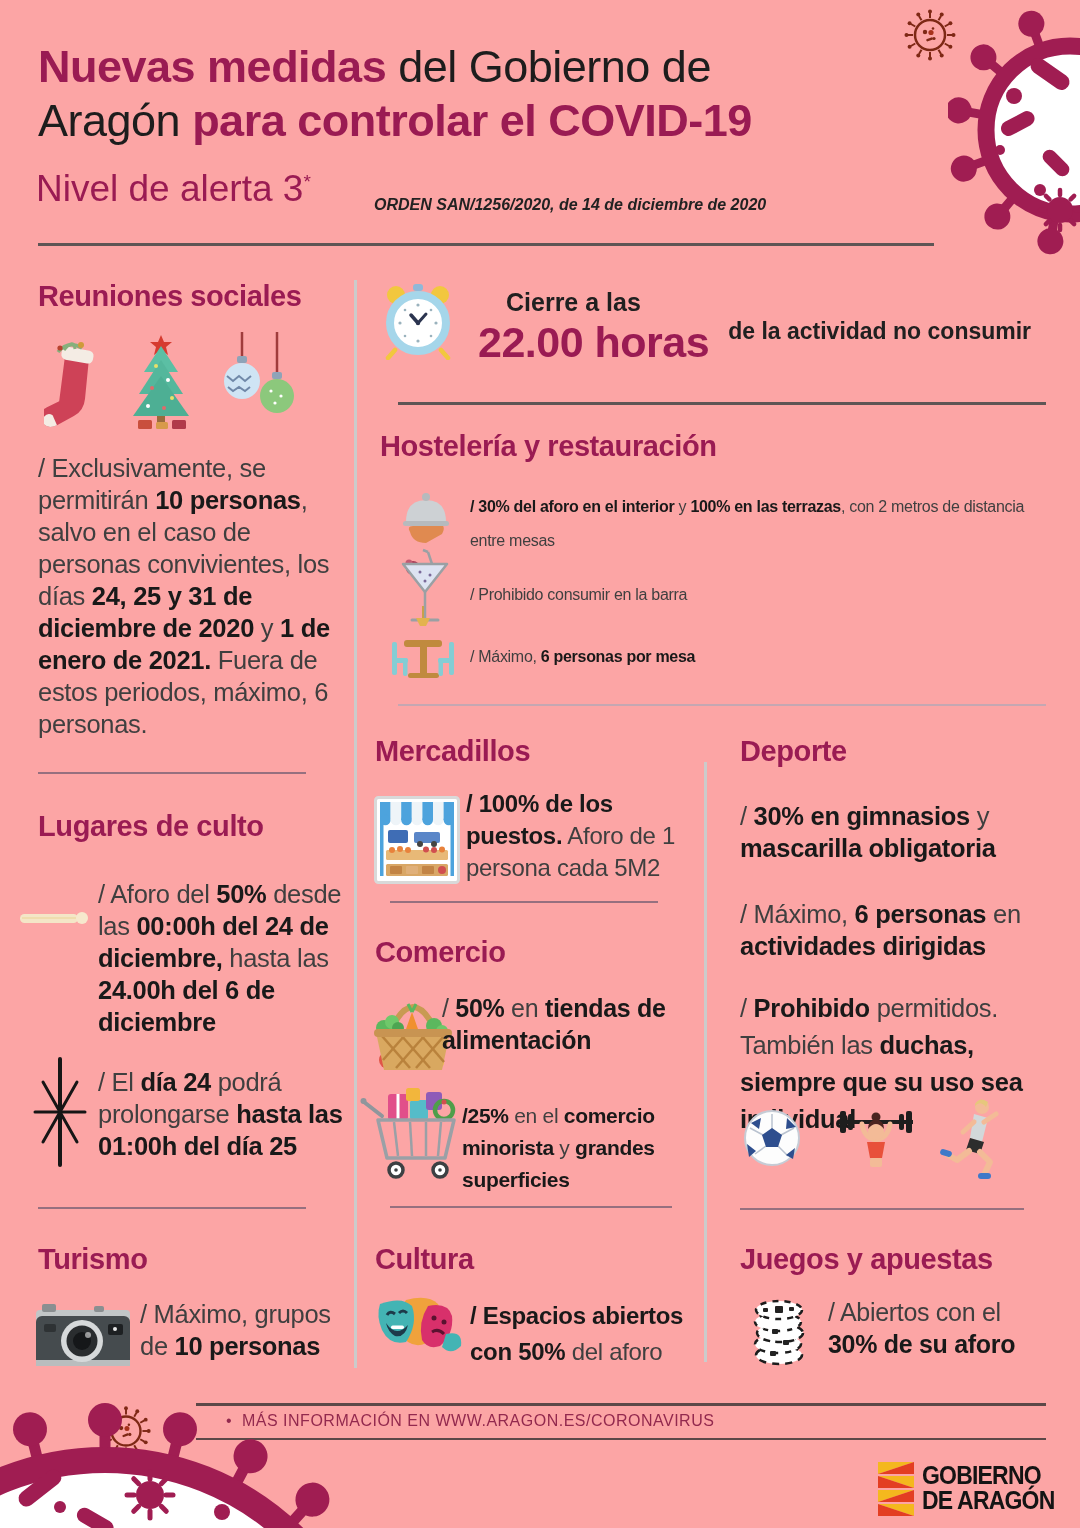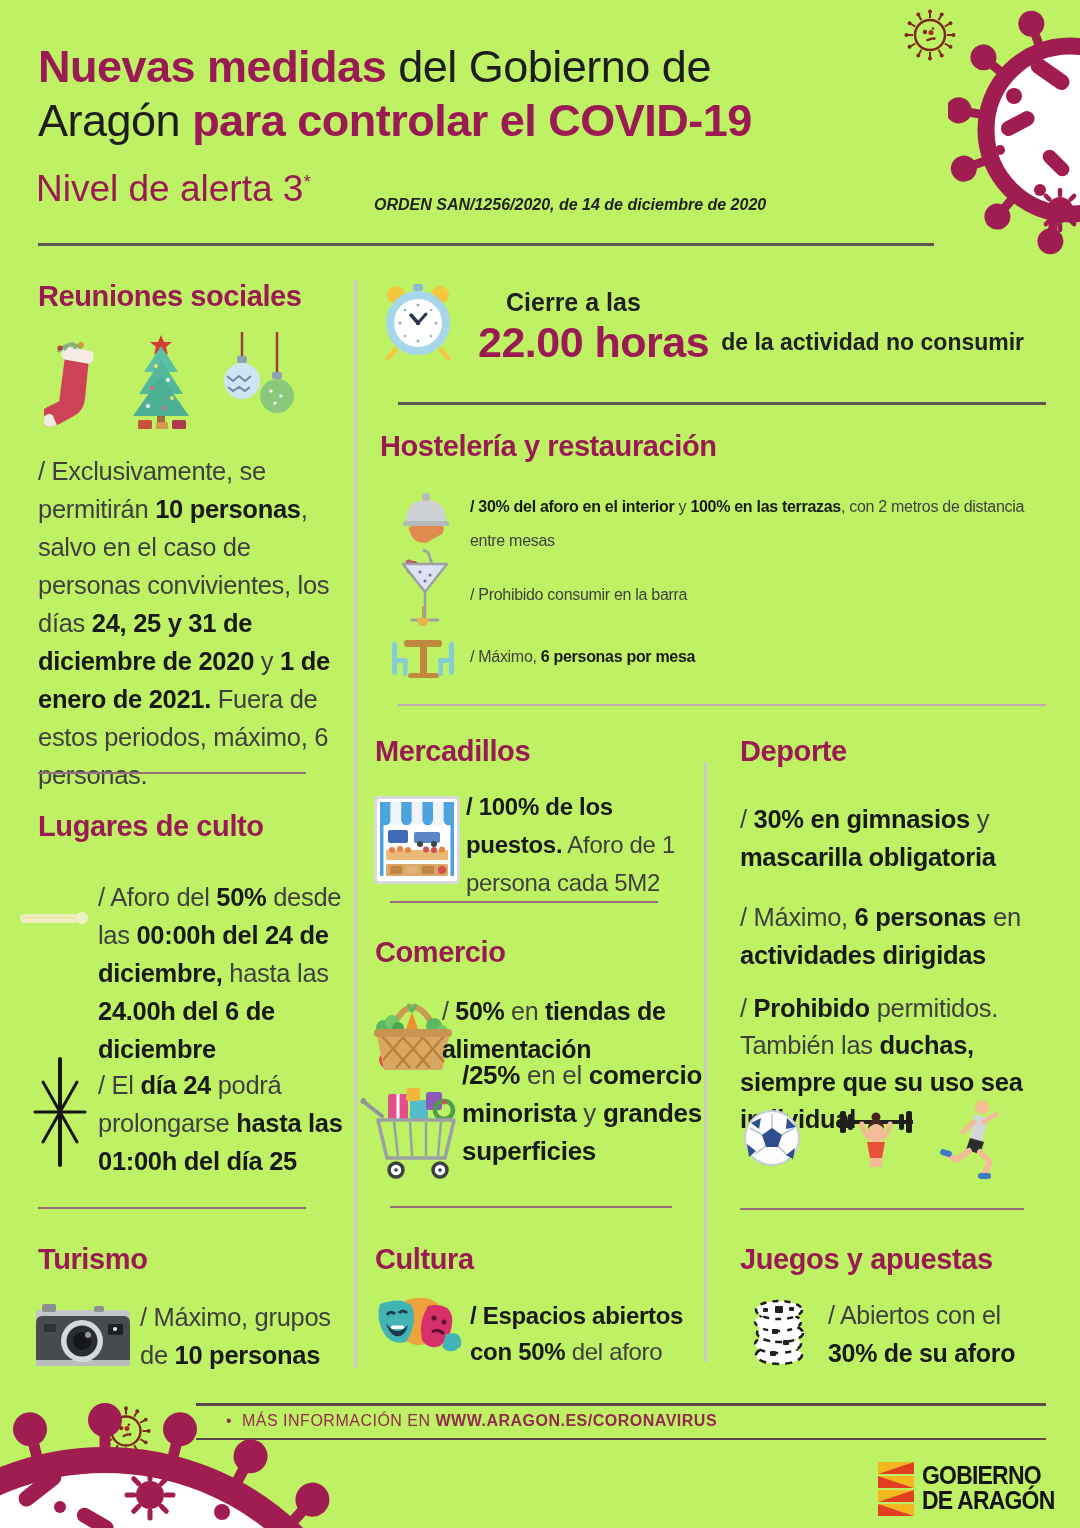--- a/index.html
+++ b/index.html
@@ -1,36 +1,36 @@
 <!DOCTYPE html>
 <html lang="es" style="--accent: #9a1b53;"><head>
 <meta charset="utf-8">
 <title>Nuevas medidas COVID-19 Aragón</title>
 <style>
   :root{ --accent:#9a1b53; }
   *{margin:0;padding:0;box-sizing:border-box}
   body{background:#dedede;font-family:"Liberation Sans",sans-serif}
-  #page{position:relative;width:1080px;height:1528px;background:#bef264;overflow:hidden;margin:0 auto}
+  #page{position:relative;width:1080px;height:1528px;background:#fca5a5;overflow:hidden;margin:0 auto}
   .abs{position:absolute}
   .title-line{font-size:45px;line-height:54px;font-weight:400;color:#1d1d1d;letter-spacing:-0.5px;white-space:nowrap}
   .title-line .b{font-weight:700;color:var(--accent)}
   .alert{font-size:37px;color:var(--accent);font-weight:400;white-space:nowrap}
   .alert sup{font-size:19px;color:var(--accent)}
   .order{font-size:16px;font-style:italic;font-weight:700;color:#222222;white-space:nowrap}
   .h-heading{font-size:29px;font-weight:700;color:var(--accent);letter-spacing:-0.4px;white-space:nowrap}
-  .body-text{font-size:25.5px;line-height:38px;color:#3f3f3f;letter-spacing:-0.3px}
+  .body-text{font-size:25.5px;line-height:32px;color:#3f3f3f;letter-spacing:-0.3px}
   .body-sm{font-size:16px;line-height:34px;color:#3f3f3f;letter-spacing:-0.3px}
   .b{font-weight:700;color:#191919}
-  .closure-row{display:flex;align-items:center;gap:12px;white-space:nowrap}
+  .closure-row{display:flex;align-items:flex-start;gap:19px;white-space:nowrap}
   .closure-intro{font-size:25px;font-weight:700;color:#202020}
   .closure-time{font-size:43px;font-weight:700;color:var(--accent);letter-spacing:-0.5px}
   .closure-detail{font-size:23px;font-weight:700;color:#202020}
   .rule{position:absolute;background:#96707f}
   .footer-info{font-size:16px;letter-spacing:0.5px;color:#93294e;white-space:nowrap}
-  .footer-info .b{font-weight:700;color:#93294e}
+  .footer-info .b{font-weight:400;color:#93294e}
   .logo-text{font-size:23px;line-height:25px;font-weight:700;color:#141414;letter-spacing:-0.8px;transform:scaleY(1.12);transform-origin:left top;white-space:nowrap}
   svg{display:block}
 </style>
 </head>
 <body>
 
 <div id="page">
 
   <div class="abs title-line" style="left:38px;top:40px"><span class="b">Nuevas medidas</span><span> del Gobierno de</span></div>
   <div class="abs title-line" style="left:38px;top:94px"><span>Aragón </span><span class="b">para controlar el COVID-19</span></div>
@@ -421,21 +421,21 @@
         <line x1="34" y1="36" x2="38" y2="70"></line>
         <line x1="50" y1="36" x2="52" y2="70"></line>
         <line x1="66" y1="36" x2="66" y2="70"></line>
         <line x1="81" y1="36" x2="78" y2="70"></line>
       </g>
     <circle cx="36" cy="84" r="7" fill="#ffffff" stroke="#3c4043" stroke-width="3.5"></circle>
       <circle cx="36" cy="84" r="1.8" fill="#3c4043"></circle>
     <circle cx="80" cy="84" r="7" fill="#ffffff" stroke="#3c4043" stroke-width="3.5"></circle>
       <circle cx="80" cy="84" r="1.8" fill="#3c4043"></circle>
   </svg>
-  <div class="abs body-text" style="left:462px;top:1056px;width:250px;font-size:26px"><span class="b">/</span><span class="b">25%</span><span> en el </span><span class="b">comercio minorista</span><span> y </span><span class="b">grandes superficies</span></div>
+  <div class="abs body-text" style="left:462px;top:1100px;width:250px;font-size:21px"><span class="b">/</span><span class="b">25%</span><span> en el </span><span class="b">comercio minorista</span><span> y </span><span class="b">grandes superficies</span></div>
 
   <div class="rule" style="left:390px;top:1206px;width:282px;height:2px"></div>
 
   <div class="abs h-heading" style="left:375px;top:1243px">Cultura</div>
 
   <svg class="abs" style="left:376px;top:1294px" width="88" height="70" viewBox="0 0 88 70">
     <path d="M30 6 Q52 0 62 10 Q70 26 58 44 Q44 56 32 48 Q18 36 22 18 Z" fill="#f0a23c"></path>
     <path d="M52 12 Q72 8 76 22 Q78 40 64 52 Q52 56 46 46 Q42 28 52 12 Z" fill="#d8306b"></path>
     <circle cx="58" cy="24" r="2.5" fill="#5a1230"></circle>
       <circle cx="68" cy="28" r="2.5" fill="#5a1230"></circle>

